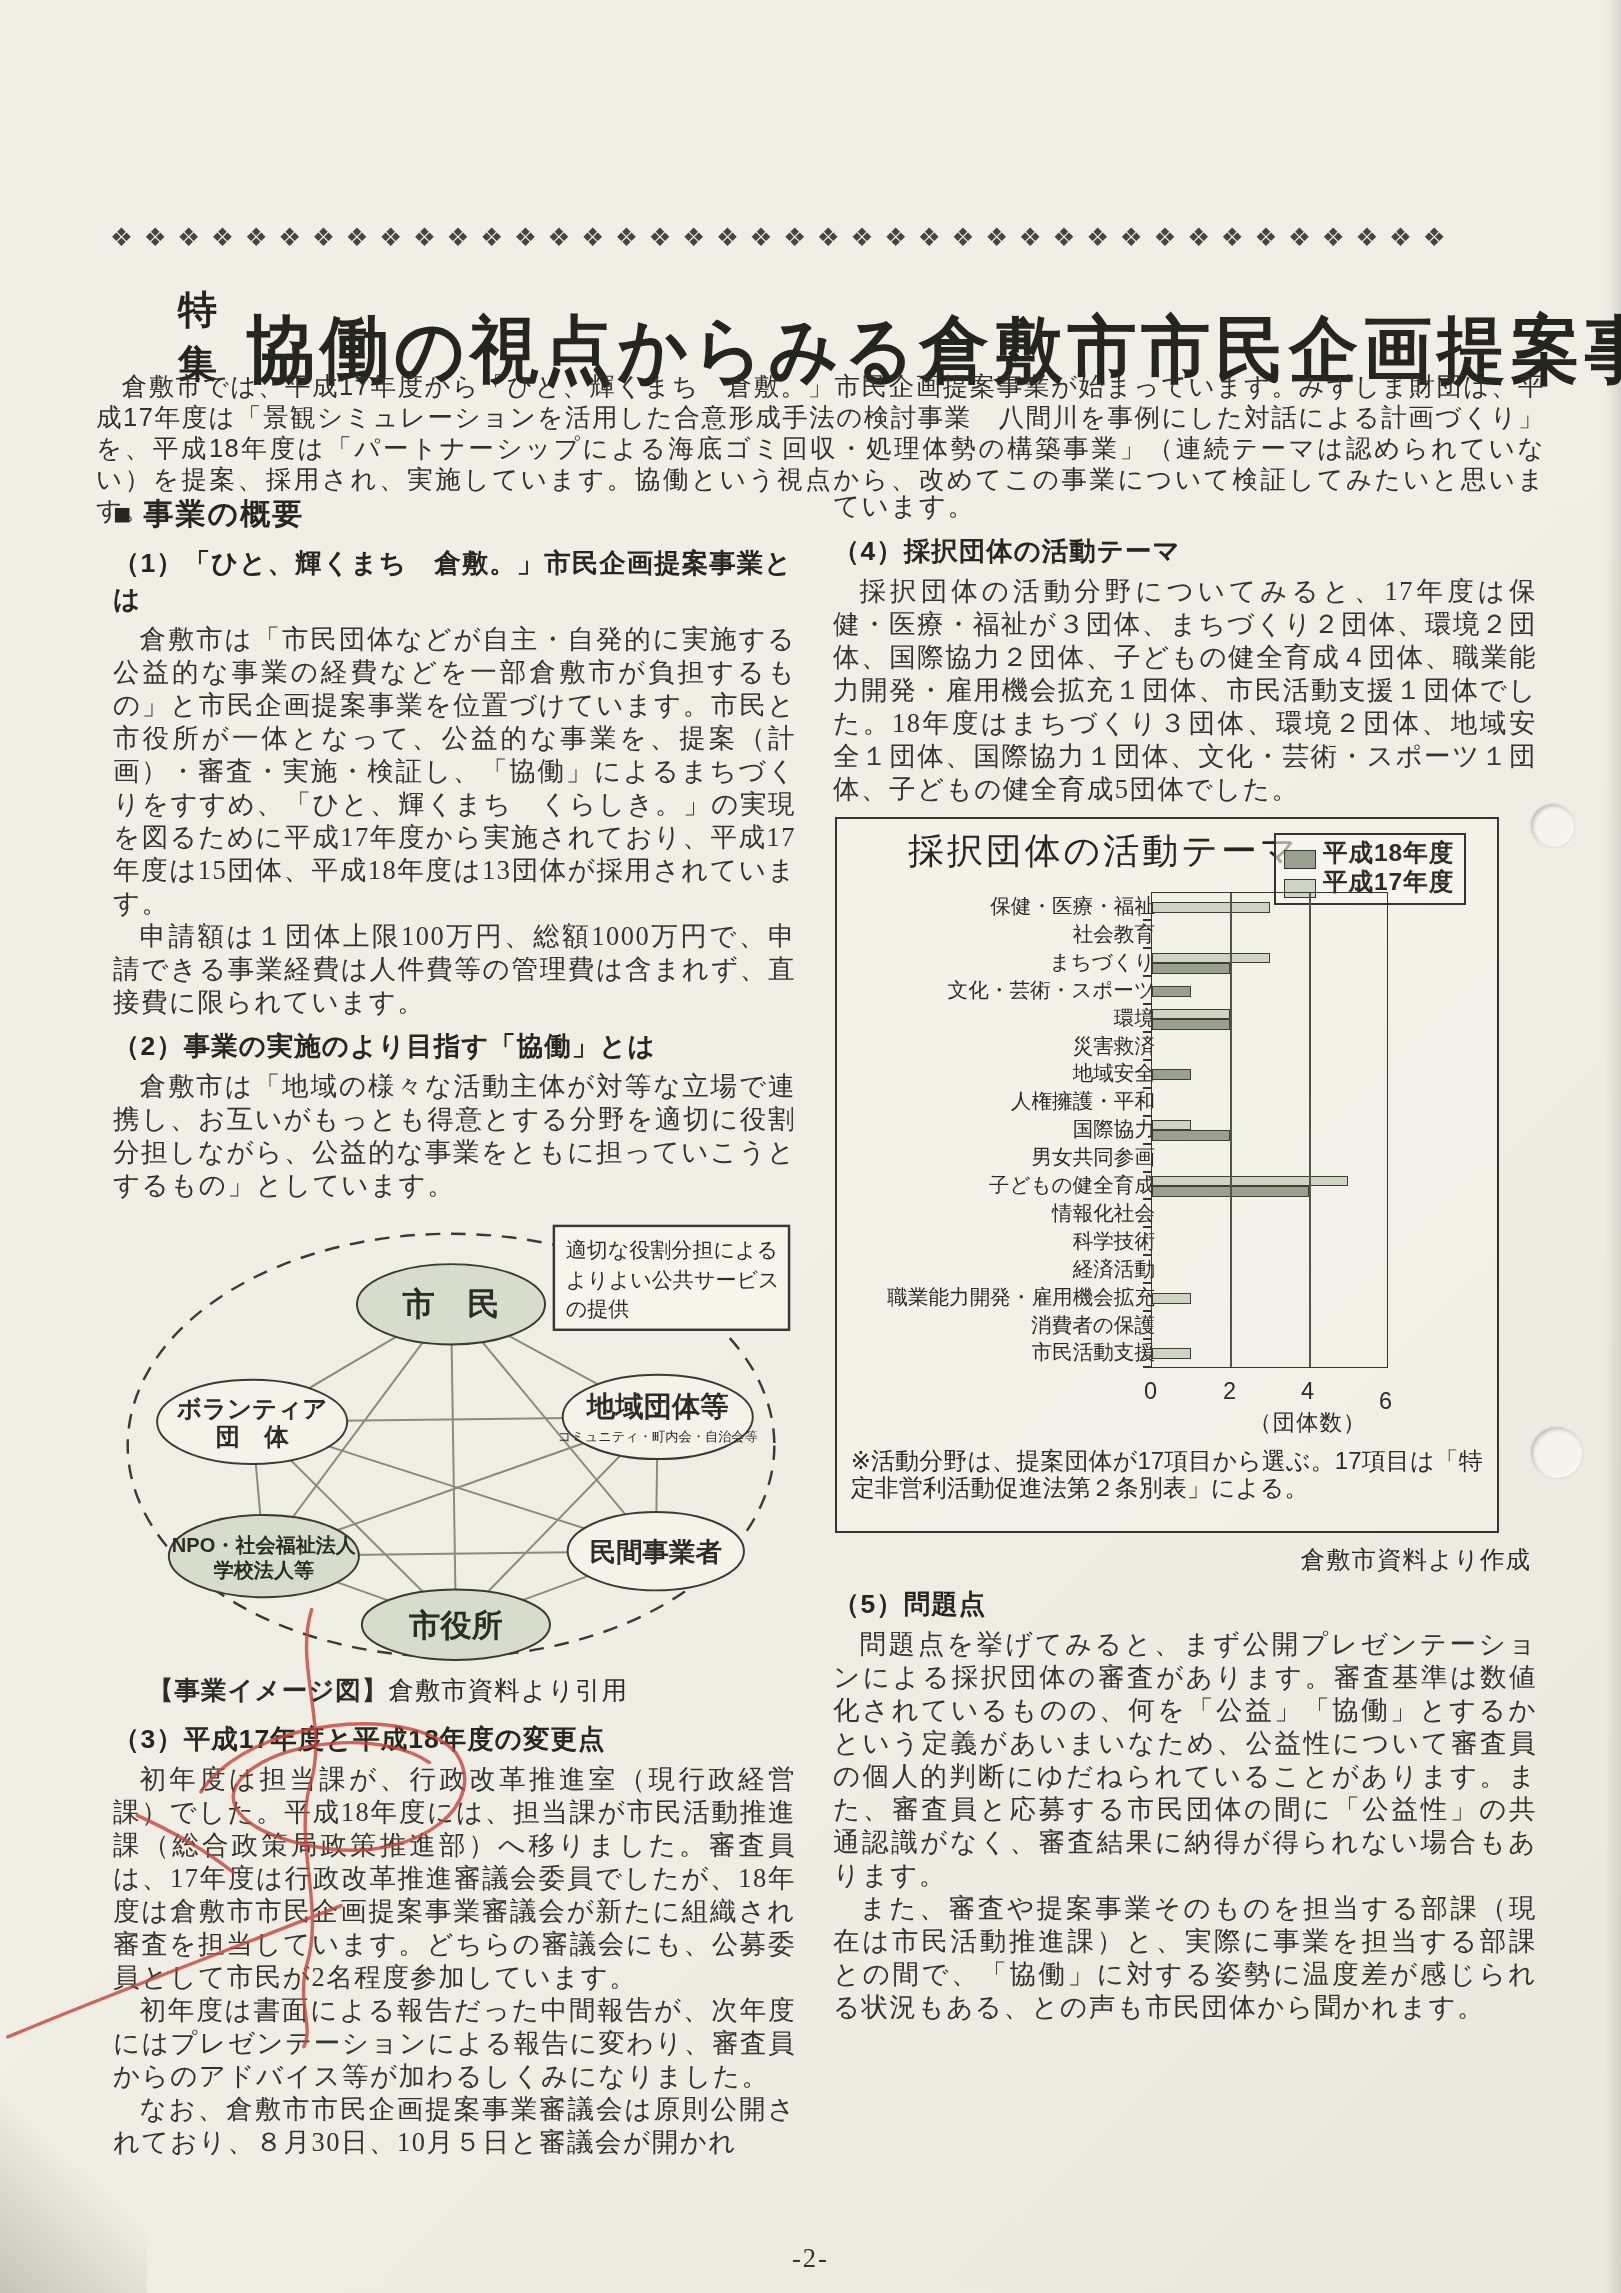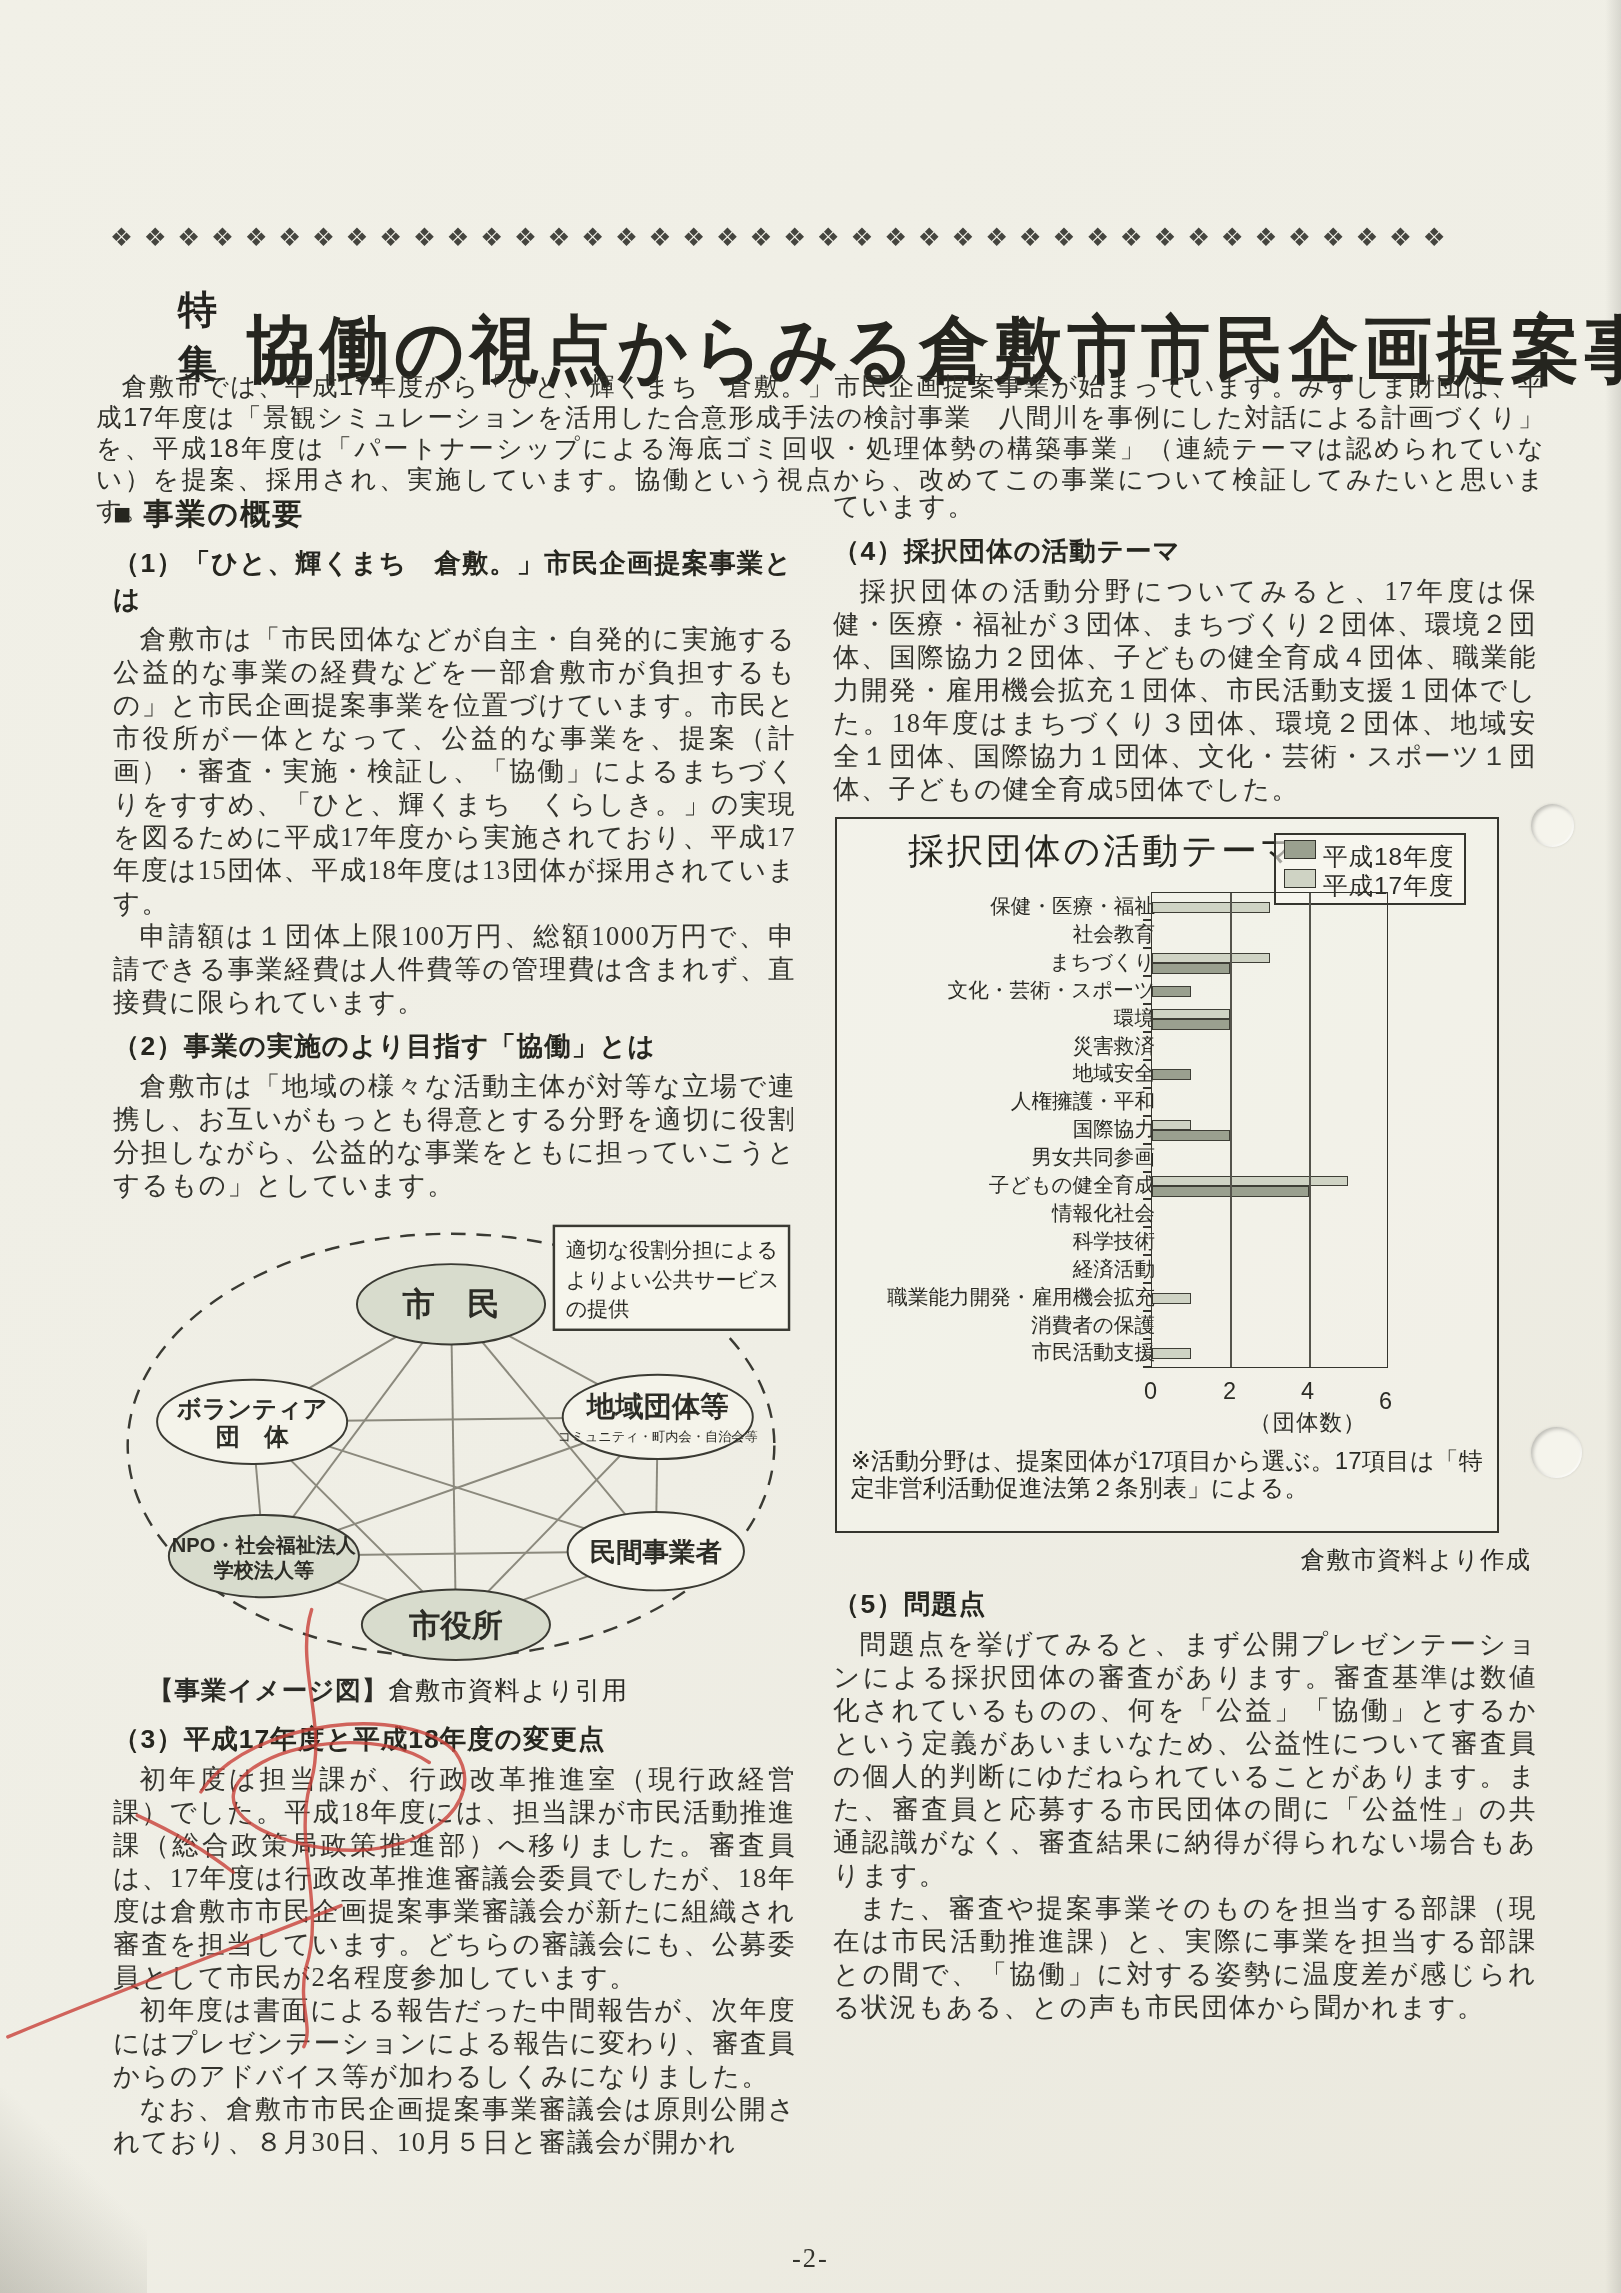--- a/index.html
+++ b/index.html
@@ -26,21 +26,21 @@
         letter-spacing:1.5px;text-align:justify;text-indent:1em;margin:0;color:#33332d;}
   .no-indent{text-indent:0;}
   .diagram-wrap{margin:15.7px 0 0 0;position:relative;}
   .diagram-caption{font-size:25.5px;letter-spacing:1px;margin:7.8px 0 13.7px 35px;color:#2b2b26;}
   .diagram-caption b{font-weight:bold;}
   svg text{font-family:"Liberation Sans","DejaVu Sans",sans-serif;fill:#2c2c26;}
   
   .chart-box{position:relative;width:660px;height:712px;border:2.5px solid #35352e;margin:11.8px 0 0 2px;background:rgba(250,249,242,.35);}
   .chart-title{position:absolute;left:71px;top:8px;font-size:36px;font-weight:normal;letter-spacing:2.9px;color:#26261f;}
   .legend{position:absolute;right:31px;top:13.7px;border:2px solid #35352e;padding:4.9px 9.8px 4.9px 7.8px;background:rgba(250,249,242,.6);}
-  .legend-row{display:flex;align-items:flex-start;height:29px;}
+  .legend-row{display:flex;align-items:flex-end;height:29px;font-weight:bold;}
   .legend-swatch{width:32px;height:18.6px;border:1.5px solid #35352e;margin-right:6.9px;box-sizing:border-box;}
   .legend-label{font-size:24.5px;letter-spacing:1px;}
   .chart-plot{position:absolute;left:314px;top:73px;width:235px;height:474px;border:1.5px solid #35352e;box-sizing:content-box;}
   .gridline{position:absolute;top:0;width:1.5px;height:100%;background:#55544c;}
   .chart-row{position:absolute;left:0;width:100%;display:flex;flex-direction:column;justify-content:center;}
   .bar{height:10.8px;border:1px solid #3e3e36;box-sizing:border-box;}
   .chart-labels{position:absolute;left:0;top:73px;width:302px;height:474px;padding-left:16px;}
   .cat-label{position:absolute;right:0;width:100%;font-size:20.6px;letter-spacing:0;display:flex;align-items:center;justify-content:flex-end;white-space:nowrap;color:#2b2b25;}
   .tick{position:absolute;width:7.8px;height:1.5px;background:#35352e;left:306px;}
   .x-axis{position:absolute;left:314px;top:555px;width:255px;height:39px;}

